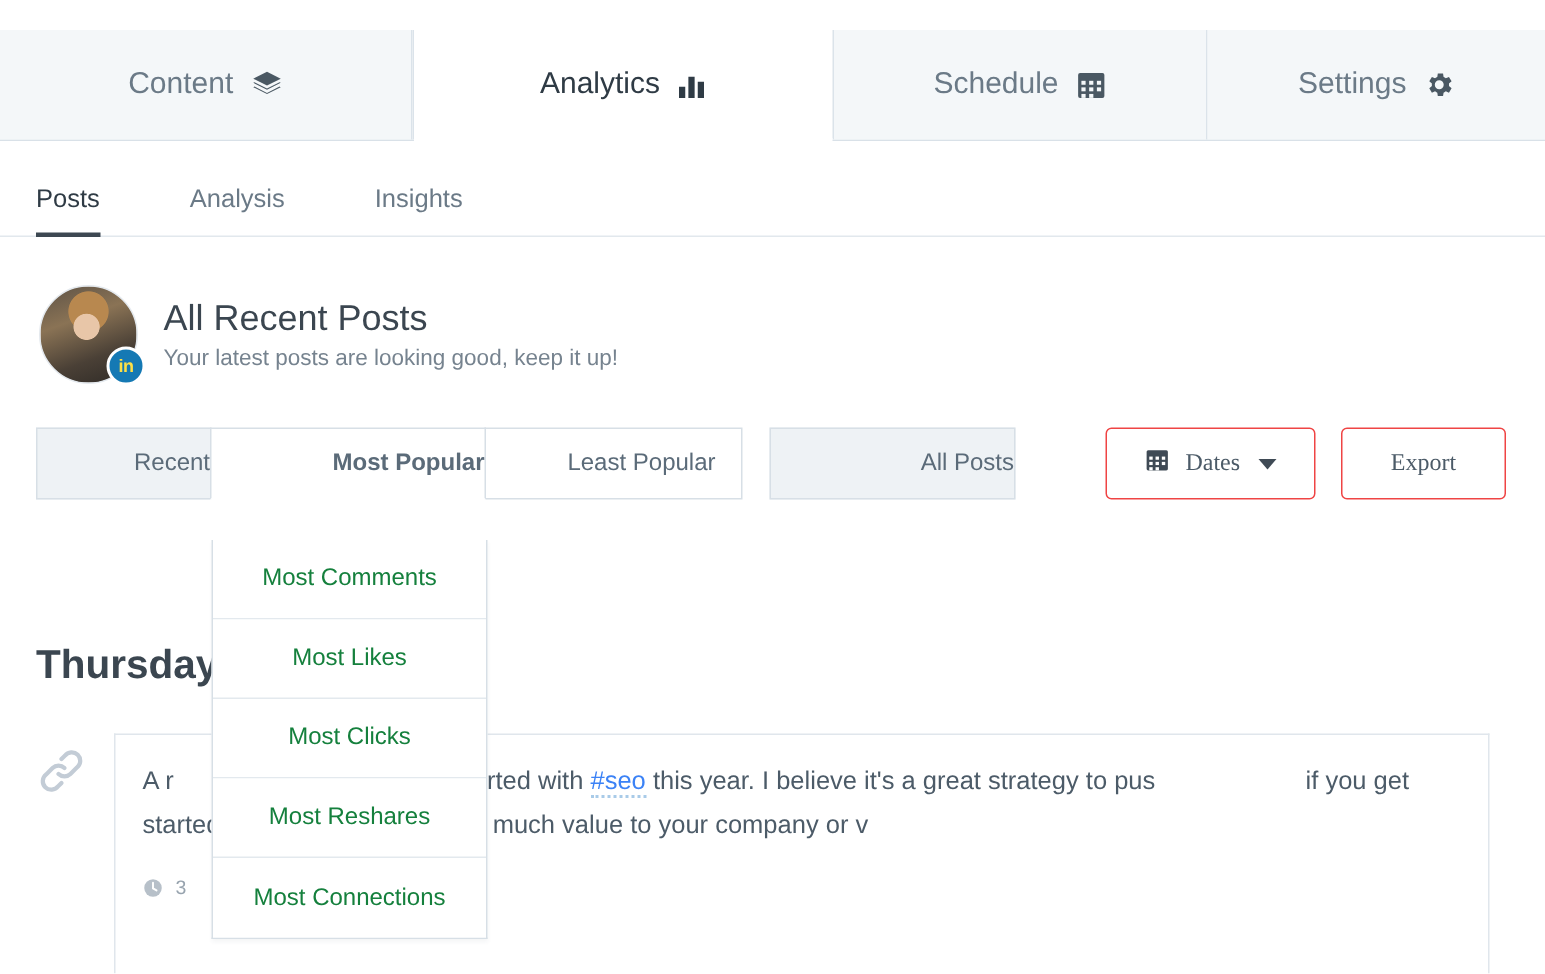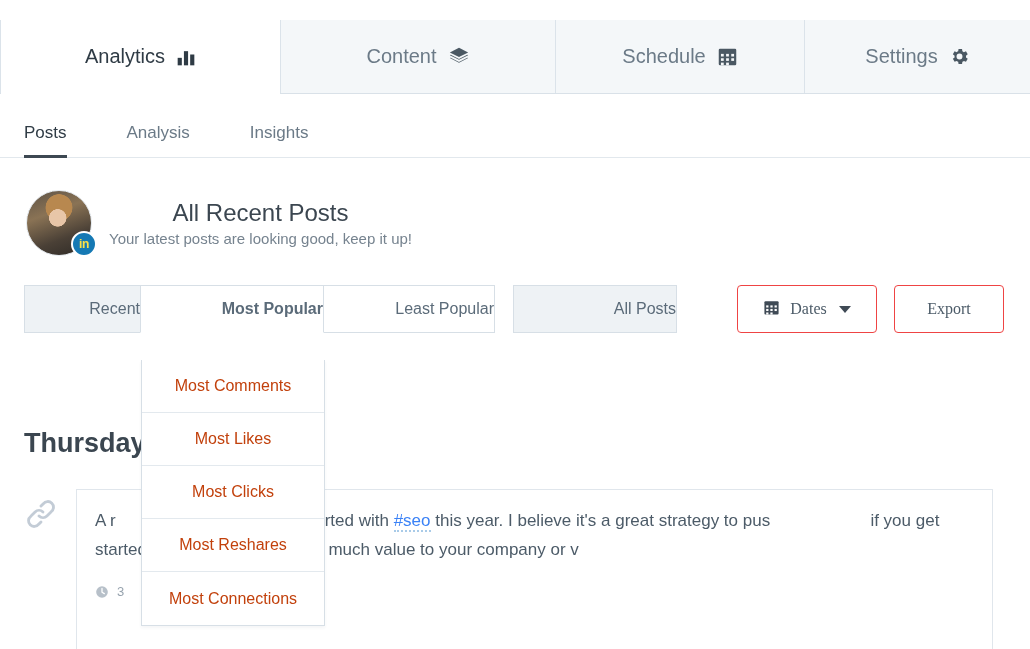--- a/index.html
+++ b/index.html
@@ -113,21 +113,21 @@
     width: 26px; height: 26px;
     border-radius: 50%;
     background: #1579b4;
     border: 2px solid #ffffff;
     color: #fde047;
     font-size: 12px;
     font-weight: bold;
     display: flex; align-items: center; justify-content: center;
     letter-spacing: -0.3px;
   }
-  .profile-text { display: flex; flex-direction: column; gap: 3px; align-items: center; }
+  .profile-text { display: flex; flex-direction: column; gap: 3px; }
   .profile-title { font-size: 24px; color: #3b4650; font-weight: 400; }
   .profile-sub { font-size: 15px; color: #76838f; }
 
   
   .filters {
     position: relative;
     margin-top: 29px;
     padding-left: 24px;
     display: flex;
     align-items: center;
@@ -143,21 +143,21 @@
     border: 1px solid #d7dfe6;
     margin-left: -1px;
     cursor: pointer;
     white-space: nowrap;
     padding: 0 22px;
   }
   .fbtn:first-child { margin-left: 0; }
   .fbtn.white { background: #ffffff; }
   .fbtn.f-recent { width: 117px; padding:0; }
   .fbtn.f-mostpop { width: 184px; padding:0; position: relative; z-index: 25; border-bottom-color:#ffffff;font-weight:bold; }
-  .fbtn.f-leastpop { width: 172px; padding:0; }
+  .fbtn.f-leastpop { width: 172px; padding:17px; }
 
   .gap { width: 19px; }
   .fbtn.f-allposts { width: 164px; padding:0; }
 
   .right-btns { margin-left: auto; display: flex; gap: 17px; padding-right: 26px; }
   .rbtn {
     height: 48px;
     background: #ffffff;
     border: 1px solid #ef4444;
     border-radius: 4px;
@@ -188,21 +188,21 @@
     background: #ffffff;
     border: 1px solid #d7dfe6;
     border-top: none;
     z-index: 20;
     box-shadow: 0 2px 3px rgba(40,55,70,0.05);
   }
   .ditem {
     height: 53px;
     display: flex; align-items: center; justify-content: center;
     font-size: 16px;
-    color: #c2410c;
+    color: #15803d;
     border-bottom: 1px solid #e3e9ee;
     background: #ffffff;
     cursor: pointer;
     white-space: nowrap;
   }
   .ditem:last-child { border-bottom: none; }
 
   
   .post-heading {
     position: absolute;
@@ -247,38 +247,38 @@
 </style>
 </head>
 <body>
 
 <div class="app">
 
   <div class="top-strip"></div>
 
   <div class="tabbar">
 
+    <div class="tab w1">
+      <span class="tlabel">Content</span>
+      <span class="ticon">
+        <svg width="22" height="22" viewBox="0 0 24 24" fill="currentColor">
+          <path d="M12 2 L22 7 L12 12 L2 7 Z"></path>
+          <path d="M12 14.2 L21.1 9.6 L22 10 L12 15 L2 10 L2.9 9.6 Z"></path>
+          <path d="M12 17.4 L21.1 12.8 L22 13.2 L12 18.2 L2 13.2 L2.9 12.8 Z"></path>
+        </svg>
+      </span>
+    </div>
+
     <div class="tab w2 active">
       <span class="tlabel">Analytics</span>
       <span class="ticon">
         <svg width="20" height="20" viewBox="0 0 24 24" fill="currentColor">
           <rect x="2" y="13" width="5" height="9"></rect>
           <rect x="9.5" y="5" width="5" height="17"></rect>
           <rect x="17" y="9" width="5" height="13"></rect>
-        </svg>
-      </span>
-    </div>
-
-    <div class="tab w1">
-      <span class="tlabel">Content</span>
-      <span class="ticon">
-        <svg width="22" height="22" viewBox="0 0 24 24" fill="currentColor">
-          <path d="M12 2 L22 7 L12 12 L2 7 Z"></path>
-          <path d="M12 14.2 L21.1 9.6 L22 10 L12 15 L2 10 L2.9 9.6 Z"></path>
-          <path d="M12 17.4 L21.1 12.8 L22 13.2 L12 18.2 L2 13.2 L2.9 12.8 Z"></path>
         </svg>
       </span>
     </div>
 
     <div class="tab w3">
       <span class="tlabel">Schedule</span>
       <span class="ticon">
         <svg width="21" height="21" viewBox="0 0 24 24" fill="currentColor">
           <rect x="2" y="3" width="20" height="19" rx="1.5"></rect>
           <rect x="4.5" y="9" width="3.2" height="3" fill="#f4f7f9"></rect>

